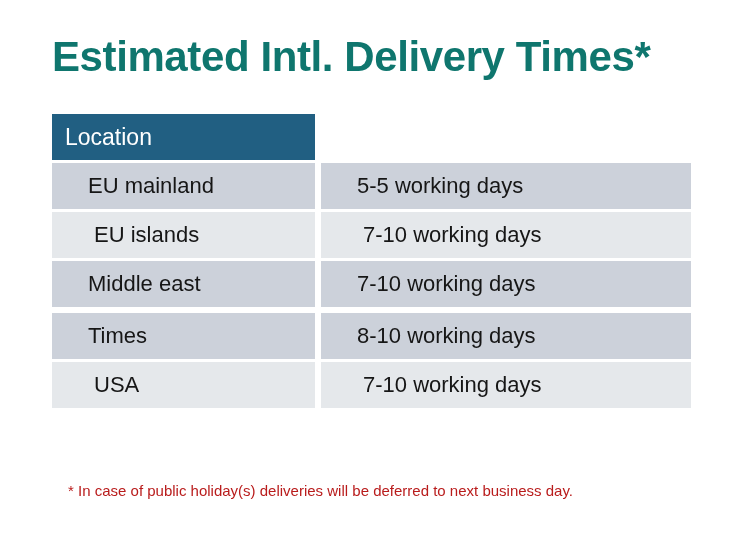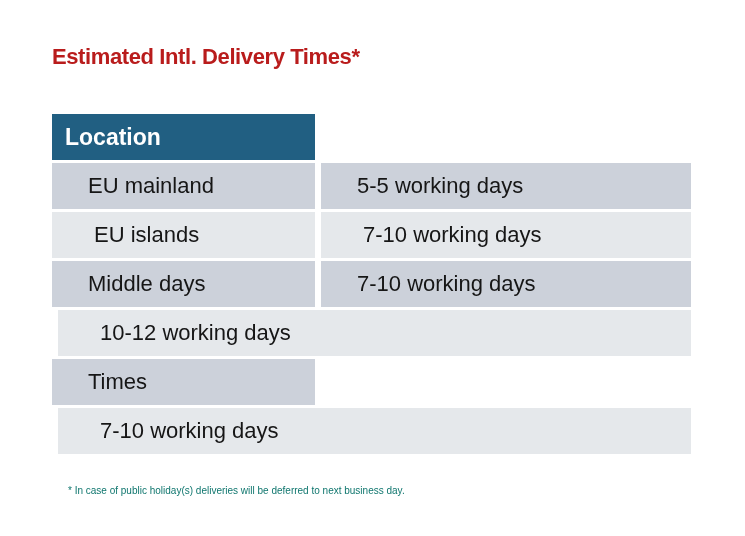--- a/index.html
+++ b/index.html
@@ -16,24 +16,24 @@
   .page {
     position: relative;
     width: 745px;
     height: 536px;
     box-sizing: border-box;
   }
   .title {
     position: absolute;
     left: 52px;
     top: 36px;
-    font-size: 22px;
+    font-size: 42px;
     font-weight: 700;
     letter-spacing: -0.4px;
-    color: #b91c1c;
+    color: #0f766e;
     line-height: 42px;
     white-space: nowrap;
   }
   .table {
     position: absolute;
     left: 52px;
     top: 114px;
     width: 639px;
   }
   .row {
@@ -59,41 +59,41 @@
   .spacer {
     width: 6px;
     flex: 0 0 6px;
   }
   .cell-eta {
     flex: 1 1 auto;
   }
   .header-row .cell {
     background: #215f82;
     color: #ffffff;
-    font-weight: 700;
+    font-weight: 400;
     font-size: 23px;
     height: 46px;
   }
   .data-row .cell {
     height: 46px;
   }
   .data-row.shade-dark .cell {
     background: #ccd1da;
     padding-left: 36px;
   }
   .data-row.shade-light .cell {
     background: #e5e8eb;
     padding-left: 42px;
   }
   .footnote {
     position: absolute;
     left: 68px;
     top: 481px;
-    font-size: 10px;
-    color: #0f766e;
+    font-size: 15px;
+    color: #b91c1c;
     line-height: 20px;
     white-space: nowrap;
   }
 </style>
 </head>
 <body>
 
 <div class="page">
 
   <div class="title">Estimated Intl. Delivery Times*</div>
@@ -111,36 +111,37 @@
       <div class="cell cell-eta">5-5 working days</div>
     </div>
 
     <div class="row data-row shade-light">
       <div class="cell cell-loc">EU islands</div>
       <div class="spacer"></div>
       <div class="cell cell-eta">7-10 working days</div>
     </div>
 
     <div class="row data-row shade-dark">
-      <div class="cell cell-loc">Middle days</div>
+      <div class="cell cell-loc">Middle east</div>
       <div class="spacer"></div>
       <div class="cell cell-eta">7-10 working days</div>
     </div>
 
     <div class="row data-row shade-light">
       <div class="spacer"></div>
-      <div class="cell cell-eta">10-12 working days</div>
     </div>
 
     <div class="row data-row shade-dark">
       <div class="cell cell-loc">Times</div>
       <div class="spacer"></div>
+      <div class="cell cell-eta">8-10 working days</div>
     </div>
 
     <div class="row data-row shade-light">
+      <div class="cell cell-loc">USA</div>
       <div class="spacer"></div>
       <div class="cell cell-eta">7-10 working days</div>
     </div>
 
   </div>
 
   <div class="footnote">* In case of public holiday(s) deliveries will be deferred to next business day.</div>
 
 </div>
 

